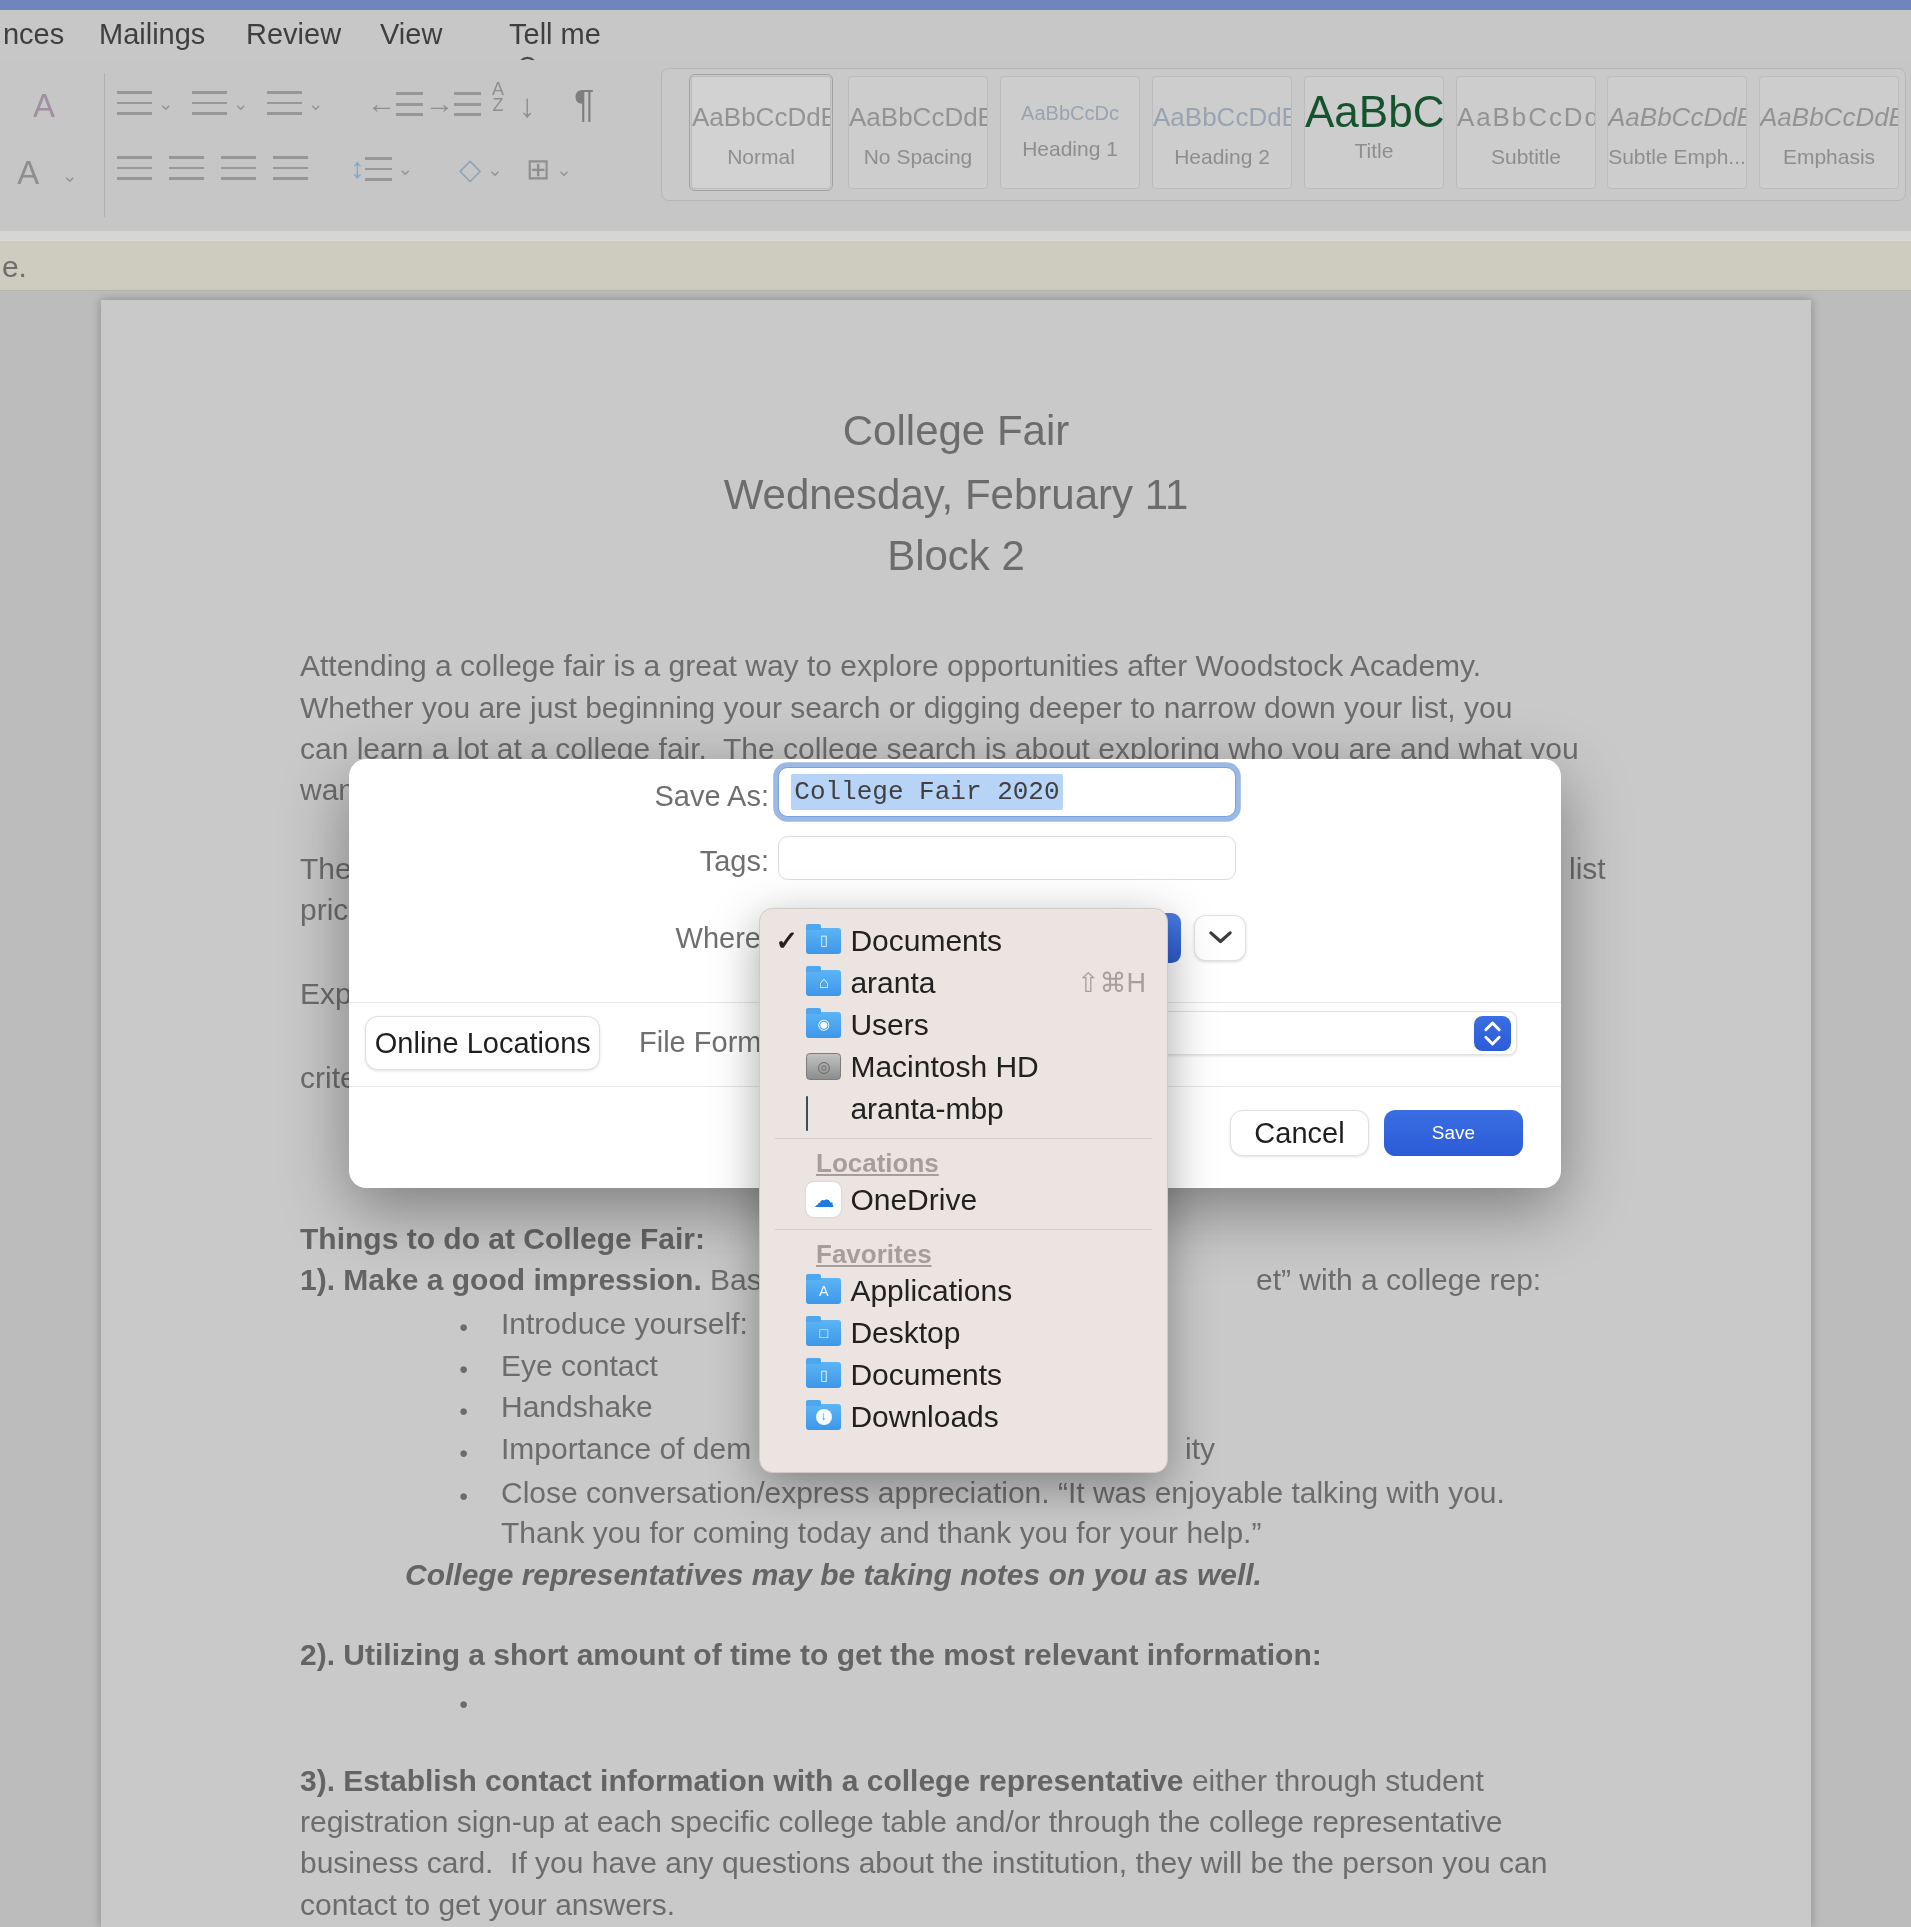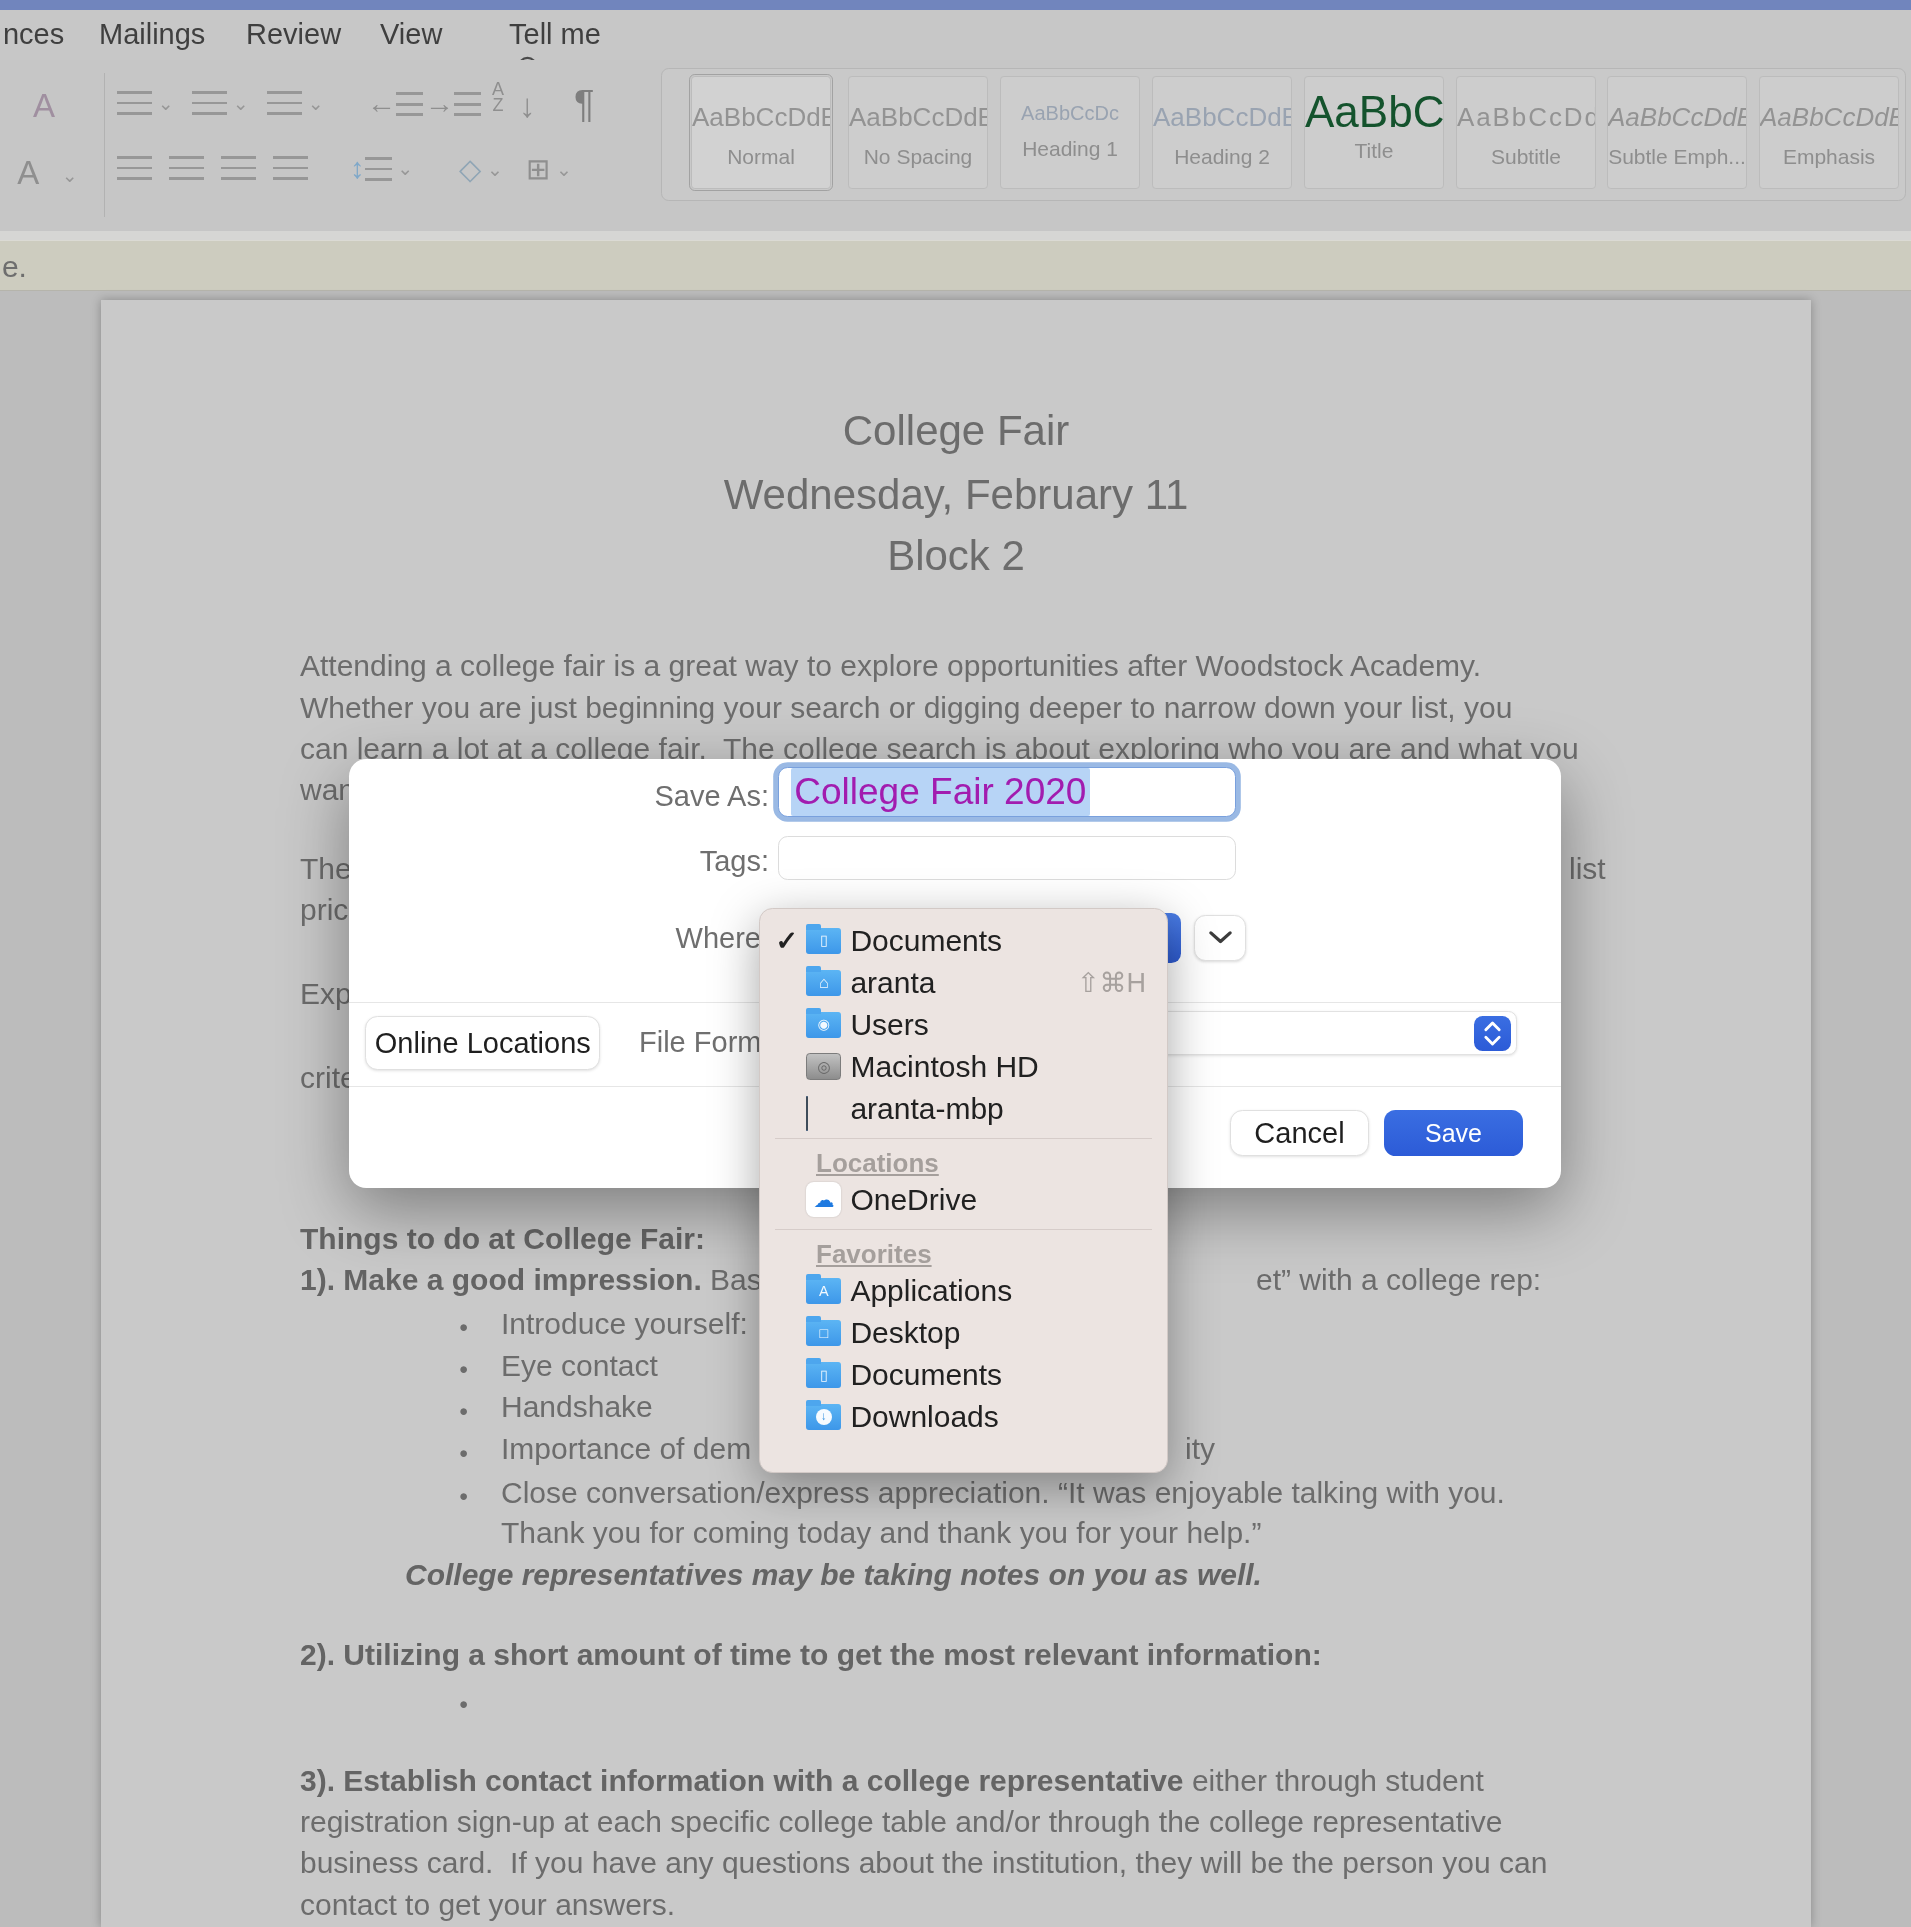--- a/index.html
+++ b/index.html
@@ -40,29 +40,29 @@
   .docline{position:absolute;font-size:30px;color:#6c6c6c;white-space:pre;z-index:5;}
   .doctitle{position:absolute;left:101px;width:1710px;text-align:center;font-size:42px;color:#6c6c6c;z-index:5;white-space:pre;}
   .b{font-weight:bold;color:#646464;}
   .bi{font-weight:bold;font-style:italic;color:#646464;}
   .dot{position:absolute;font-size:15.4px;color:#6c6c6c;z-index:5;}
 
   
   .dialog{left:349px;top:759px;width:1212px;height:429px;background:#ffffff;border-radius:17.3px;box-shadow:0 21px 67px rgba(0,0,0,.38);z-index:20;}
   .dlabel{position:absolute;font-size:29px;color:#6f6f6f;text-align:right;width:144px;}
   .savefield{position:absolute;left:429px;top:7.7px;width:458px;height:50px;background:#fff;border:1.9px solid #79a0dd;border-radius:9.6px;box-shadow:0 0 0 4.8px #9ab9e4;box-sizing:border-box;display:flex;align-items:center;padding-left:11.5px;}
-  .selhl{background:#b7d4f6;font-size:37px;color:#a21caf;padding:2.9px 3.8px;border-radius:1.9px;white-space:pre;}
+  .selhl{background:#b7d4f6;font-size:26px;color:#404040;padding:2.9px 3.8px;border-radius:1.9px;white-space:pre;font-family:Liberation Mono, monospace;}
   .tagsfield{position:absolute;left:429px;top:77px;width:458px;height:44px;background:#fff;border:1.9px solid #dcdcdc;border-radius:9.6px;box-sizing:border-box;}
   .wherepopup{position:absolute;left:429px;top:154px;width:403px;height:50px;background:linear-gradient(#4a7ce4,#2e5bd0);border-radius:9.6px;}
   .chevbtn{position:absolute;left:845px;top:156px;width:52px;height:46px;background:#fff;border:1px solid #e0e0e0;border-radius:11.5px;box-shadow:0 1px 2.9px rgba(0,0,0,.15);display:flex;align-items:center;justify-content:center;box-sizing:border-box;}
   .ddiv{position:absolute;left:0;width:1212px;height:1px;background:#e6e6e6;}
   .whitebtn{position:absolute;background:#fff;border:1px solid #e0e0e0;border-radius:12.5px;box-shadow:0 1px 2.9px rgba(0,0,0,.12);font-size:29px;color:#1f1f1f;display:flex;align-items:center;justify-content:center;box-sizing:border-box;}
   .fmtpopup{position:absolute;left:449px;top:252px;width:719px;height:44px;background:#fff;border:1px solid #e2e2e2;border-radius:8.6px;box-shadow:0 1px 2.9px rgba(0,0,0,.12);box-sizing:border-box;}
   .fmtstepper{position:absolute;right:4.8px;top:3.8px;width:37px;height:35px;background:linear-gradient(#3a6ee2,#2c5bd7);border-radius:8.6px;display:flex;align-items:center;justify-content:center;}
-  .savebtn{position:absolute;left:1035px;top:351px;width:139px;height:46px;background:linear-gradient(#3a6ee2,#2c5bd7);border-radius:11.5px;font-size:25px;color:#fff;display:flex;align-items:center;justify-content:center;}
+  .savebtn{position:absolute;left:1035px;top:351px;width:139px;height:46px;background:linear-gradient(#3a6ee2,#2c5bd7);border-radius:11.5px;font-size:19px;color:#fff;display:flex;align-items:center;justify-content:center;}
 
   
   .ddmenu{left:759px;top:908px;width:409px;height:565px;background:#ece4e1;border:1px solid #d2c9c6;border-radius:13.4px;box-shadow:0 13.4px 48px rgba(0,0,0,.35);z-index:30;box-sizing:border-box;padding-top:10.6px;}
   .mrow{display:flex;align-items:center;height:42px;padding-left:15.4px;font-size:30px;color:#212121;}
   .mcheck{width:31px;font-size:27px;font-weight:bold;color:#222;}
   .micon{width:44px;display:flex;align-items:center;}
   .mlabel{white-space:pre;}
   .mshort{margin-left:auto;padding-right:21px;font-size:27px;color:#a7a19e;white-space:pre;}
   .mdiv{height:1px;background:#d6ccc9;margin:8.6px 15.4px;}
   .mheader{height:31px;padding-left:56px;font-size:26px;font-weight:600;color:#a59f9c;display:flex;align-items:center;text-decoration:underline;}

